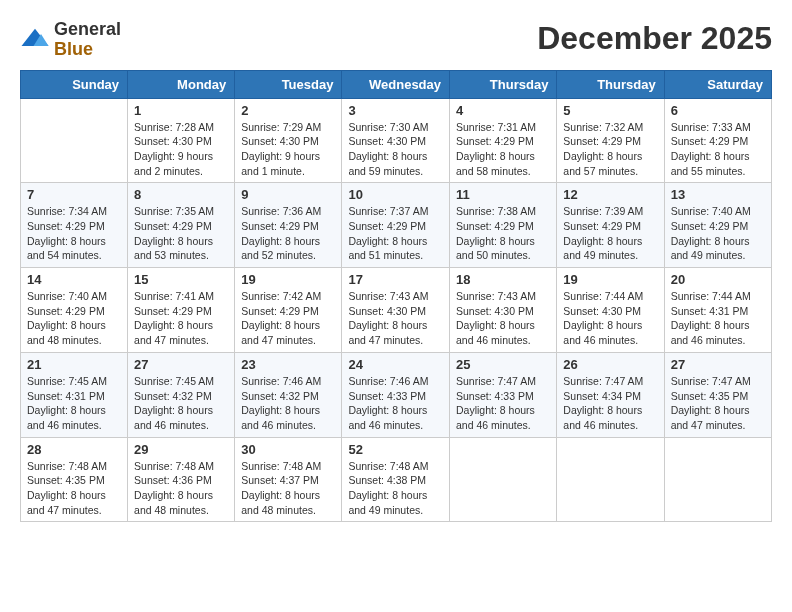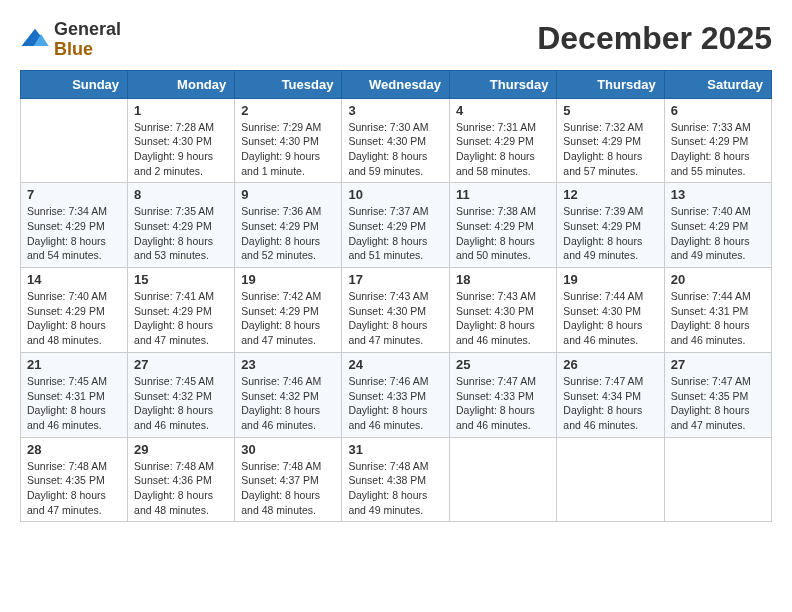--- a/index.html
+++ b/index.html
@@ -251,21 +251,21 @@
         </td>
         <td>
           <span class="day-number">29</span>
           <div class="day-info">Sunrise: 7:48 AM<br>Sunset: 4:36 PM<br>Daylight: 8 hours<br>and 48 minutes.</div>
         </td>
         <td>
           <span class="day-number">30</span>
           <div class="day-info">Sunrise: 7:48 AM<br>Sunset: 4:37 PM<br>Daylight: 8 hours<br>and 48 minutes.</div>
         </td>
         <td>
-          <span class="day-number">31</span>
+          <span class="day-number">52</span>
           <div class="day-info">Sunrise: 7:48 AM<br>Sunset: 4:38 PM<br>Daylight: 8 hours<br>and 49 minutes.</div>
         </td>
         <td class="empty-cell"></td>
         <td class="empty-cell"></td>
         <td class="empty-cell"></td>
       </tr>
     </tbody>
 </table>
 
 </body></html>

